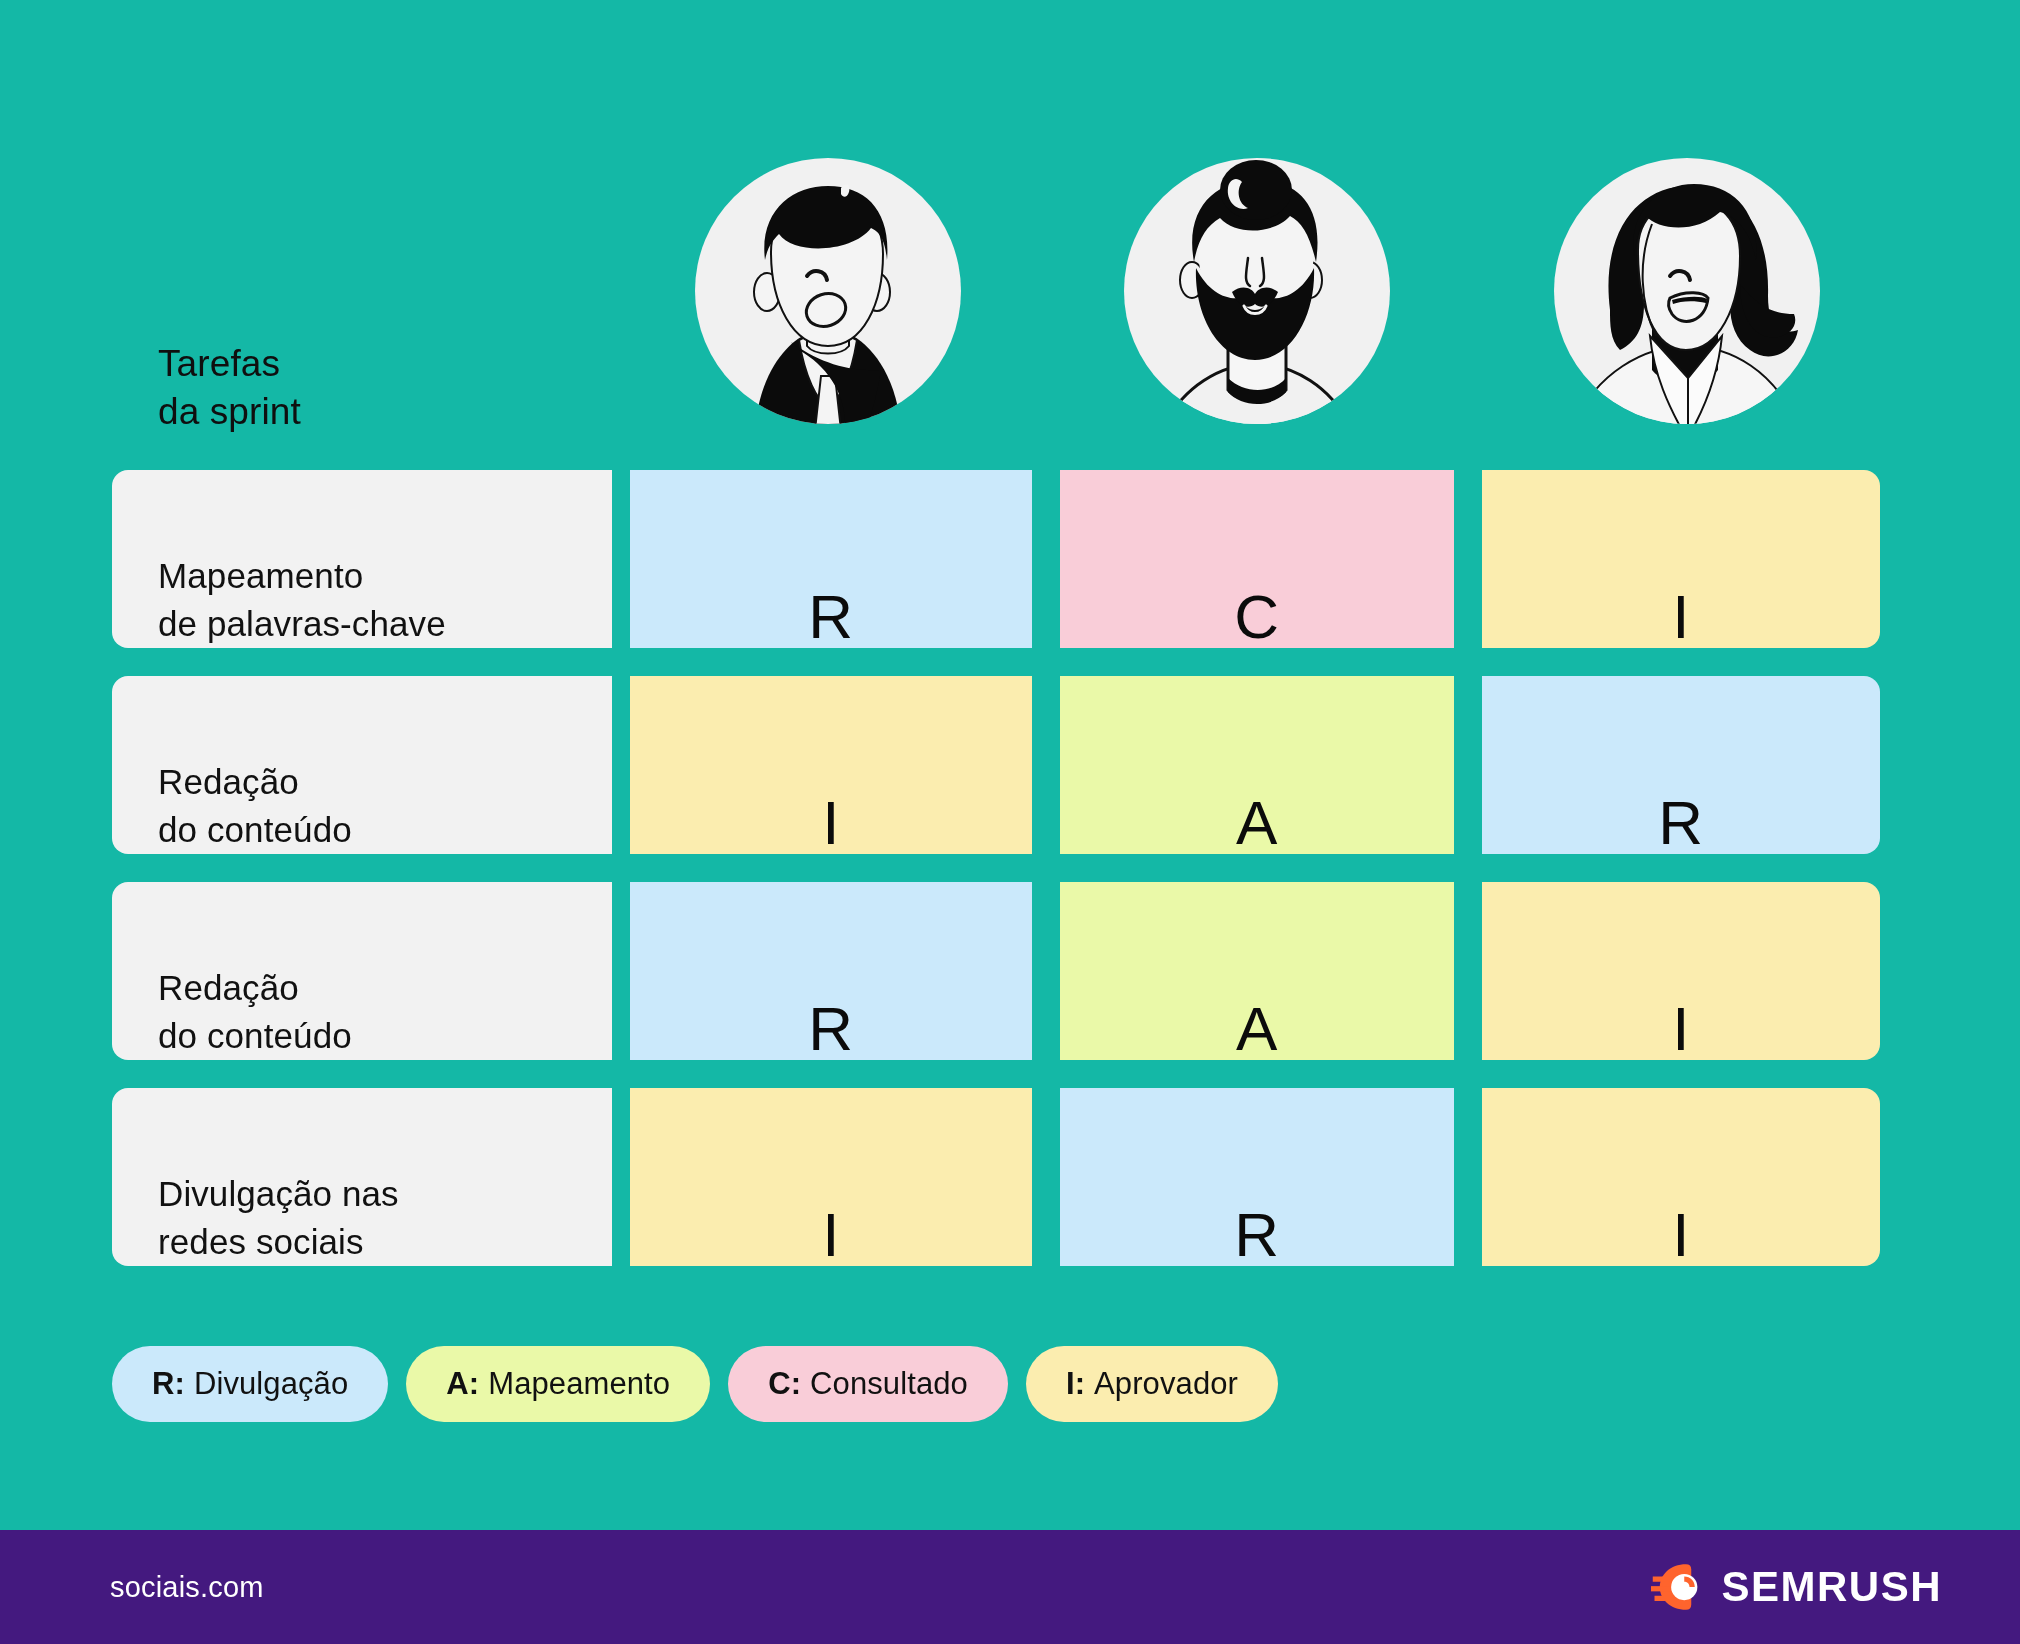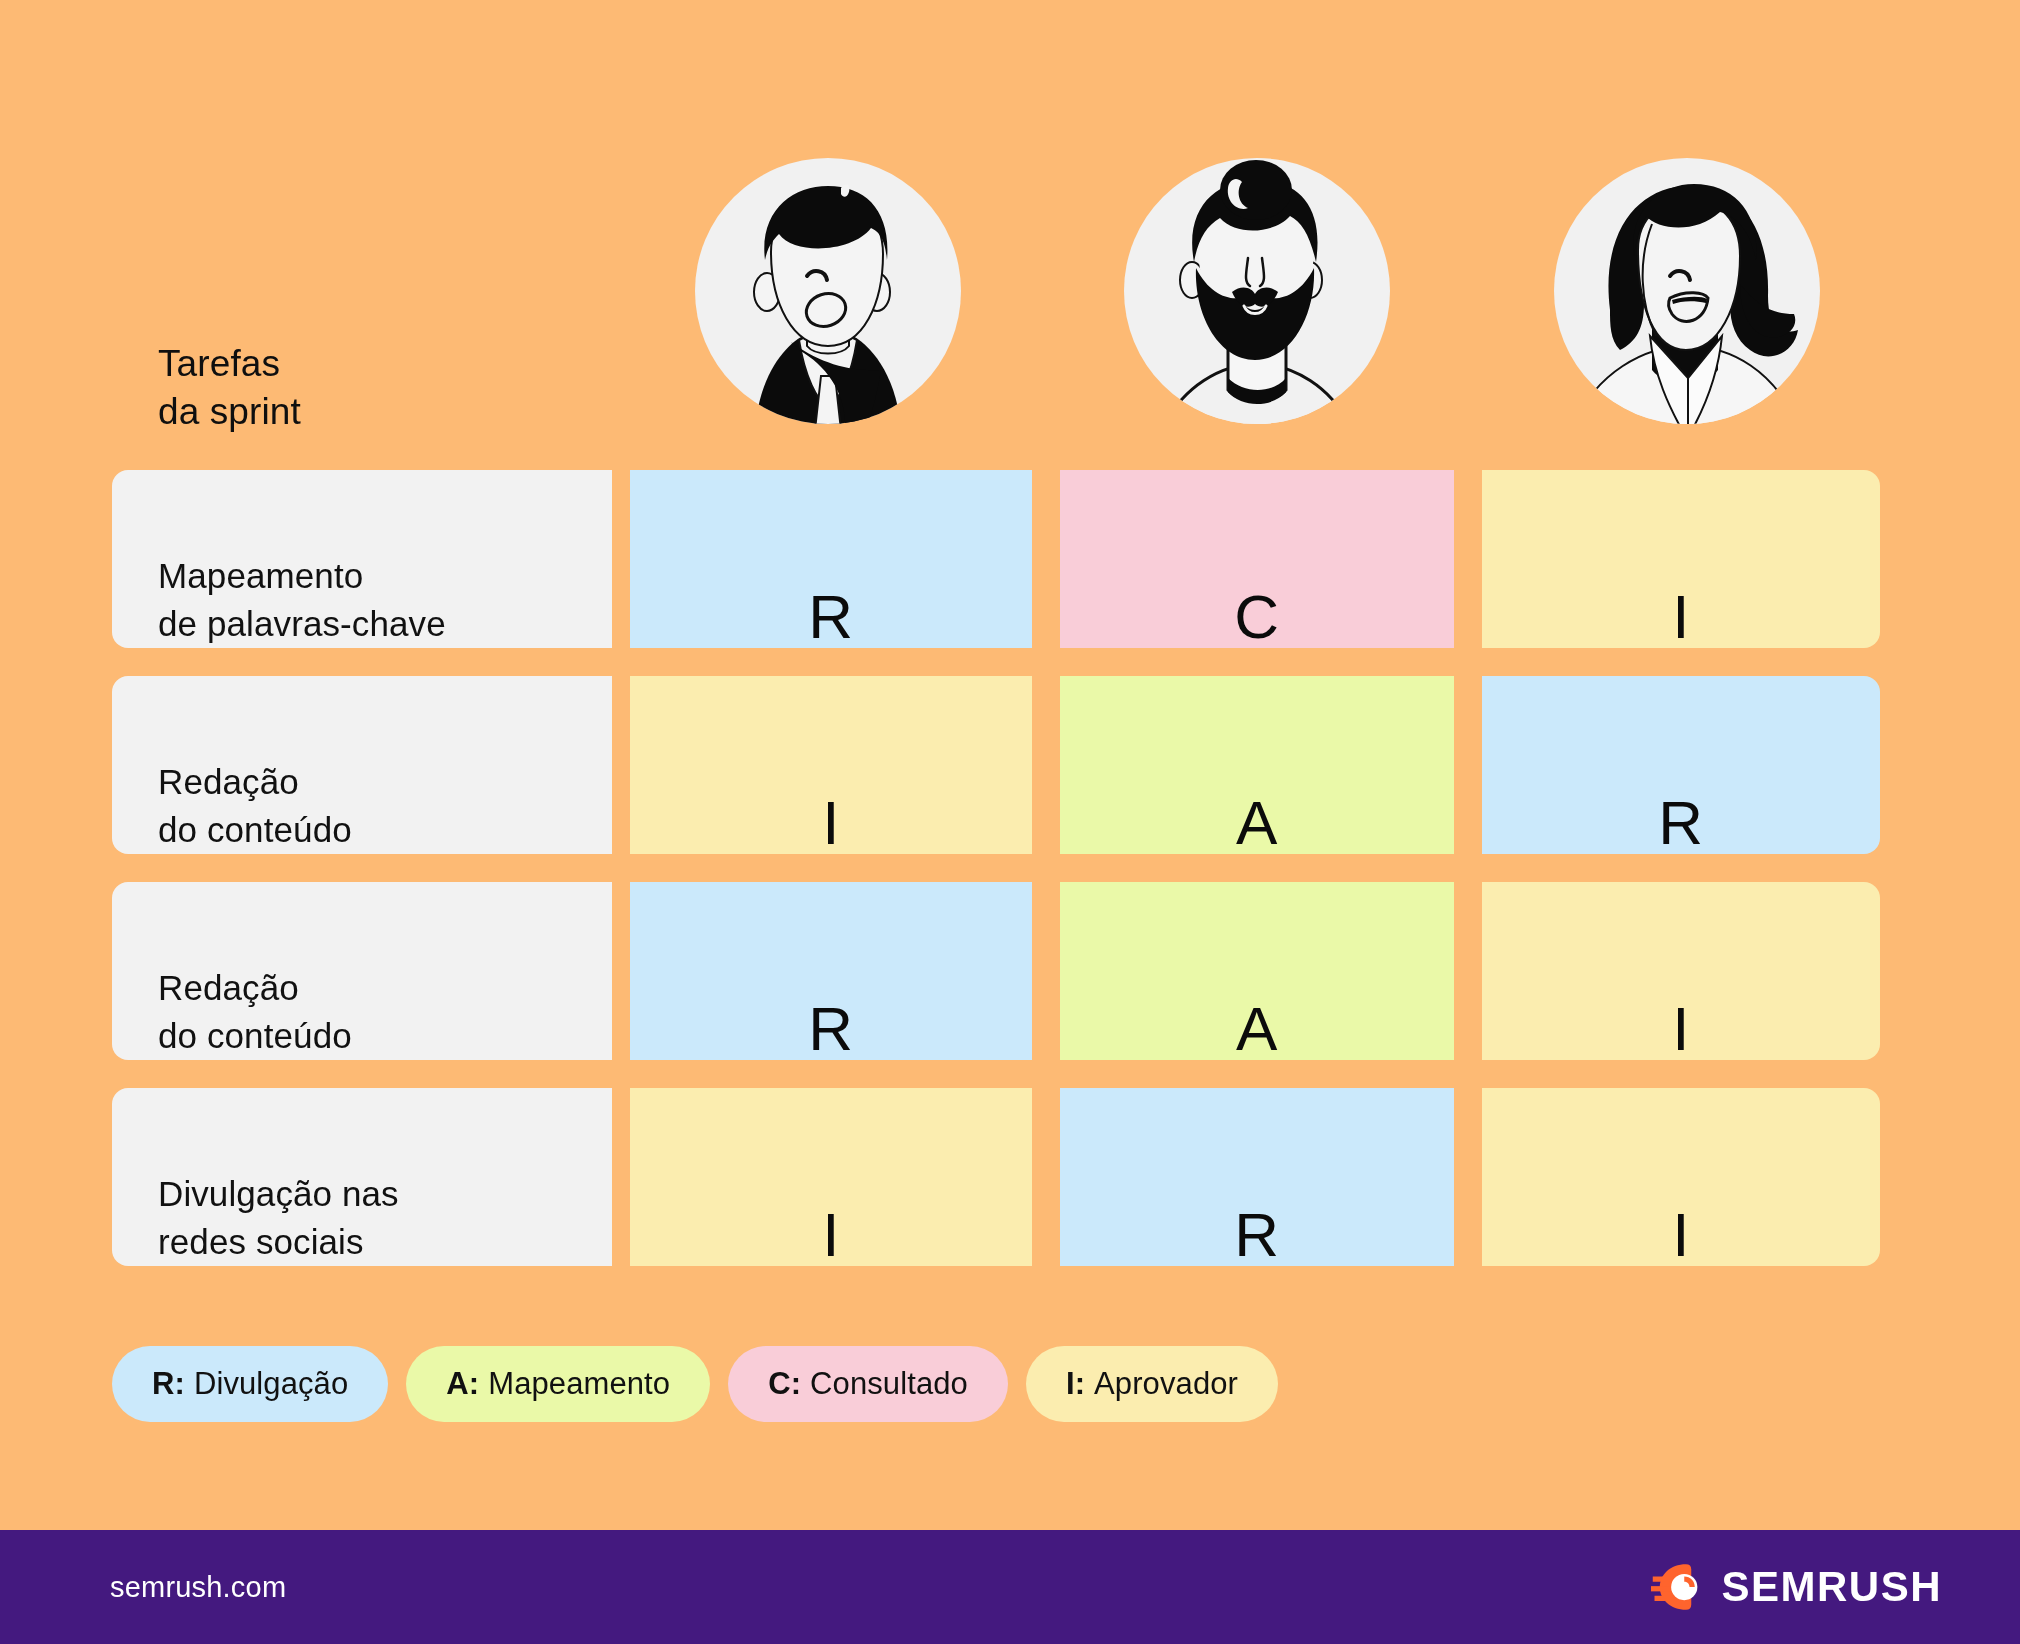--- a/index.html
+++ b/index.html
@@ -3,21 +3,21 @@
 <meta charset="utf-8">
 <style>
   * { box-sizing: border-box; margin: 0; padding: 0; }
   html, body {
     width: 2020px;
     height: 1644px;
     background: #ffffff;
     font-family: "Liberation Sans", sans-serif;
     overflow: hidden;
   }
-  .page { position: relative; width: 2020px; height: 1644px; background: #fdba74; }
+  .page { position: relative; width: 2020px; height: 1644px; background: #14b8a6; }
 
   
   .avatars { position: absolute; top: 158px; left: 0; width: 2020px; height: 272px; }
   .avatar {
     position: absolute;
     width: 266px; height: 266px;
     border-radius: 50%;
     background: #F1F1F1;
     overflow: hidden;
   }
@@ -309,21 +309,21 @@
       <span class="legend-key">C:</span>
       <span>Consultado</span>
     </div>
     <div class="legend-pill" style="background:#FBEDAF">
       <span class="legend-key">I:</span>
       <span>Aprovador</span>
     </div>
   </div>
 
   <div class="footer">
-    <div class="footer-url">semrush.com</div>
+    <div class="footer-url">sociais.com</div>
     <div class="footer-logo">
       <span class="mark">
         <svg class="mark" viewBox="0 0 64 64" xmlns="http://www.w3.org/2000/svg">
           <path d="M40 6 C22 6 10 18 10 32 C10 46 22 58 40 58 C44 58 46 56 46 52 L46 12 C46 8 44 6 40 6 Z" fill="#FF642D"></path>
           <path d="M2 20 L26 20 L26 26 L2 26 Z" fill="#FF642D"></path>
           <path d="M0 31 L24 31 L24 37 L0 37 Z" fill="#FF642D"></path>
           <path d="M4 42 L28 42 L28 48 L4 48 Z" fill="#FF642D"></path>
           <circle cx="38" cy="32" r="15" fill="#FFFFFF"></circle>
           <path d="M38 20 C45 20 50 25 50 32 L44 32 C44 28 41 26 38 26 Z" fill="#FF642D"></path>
         </svg>

